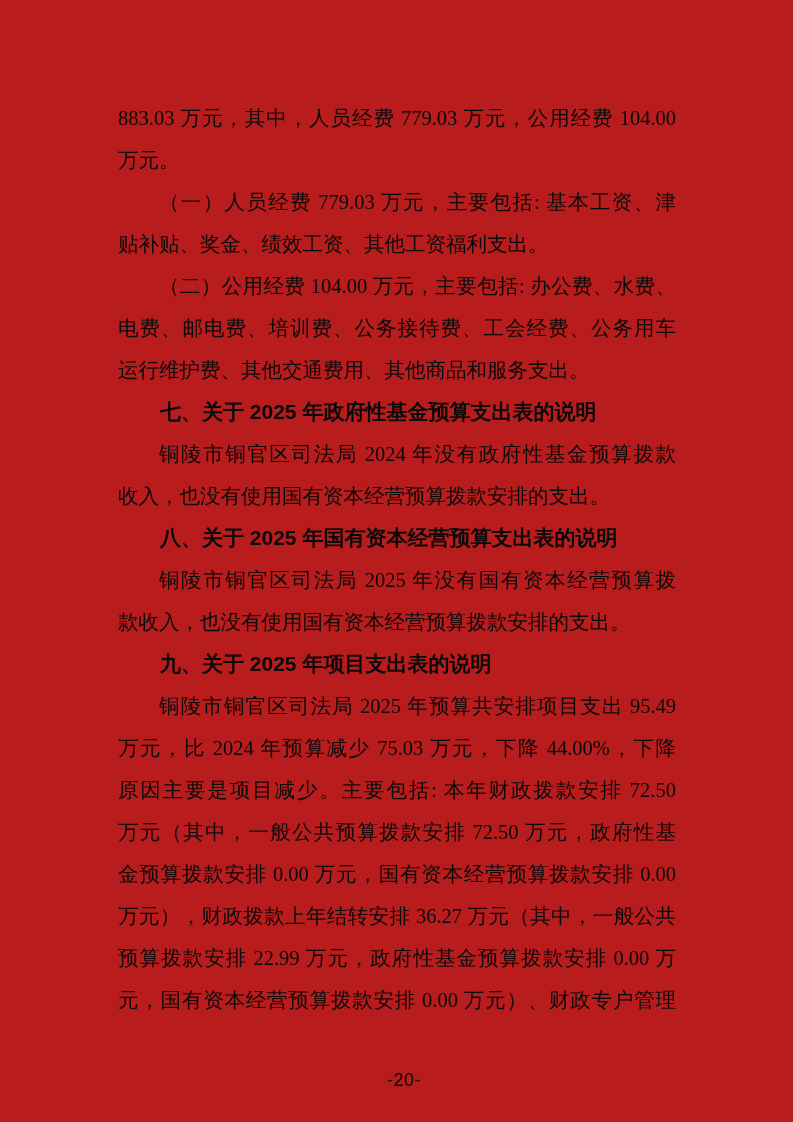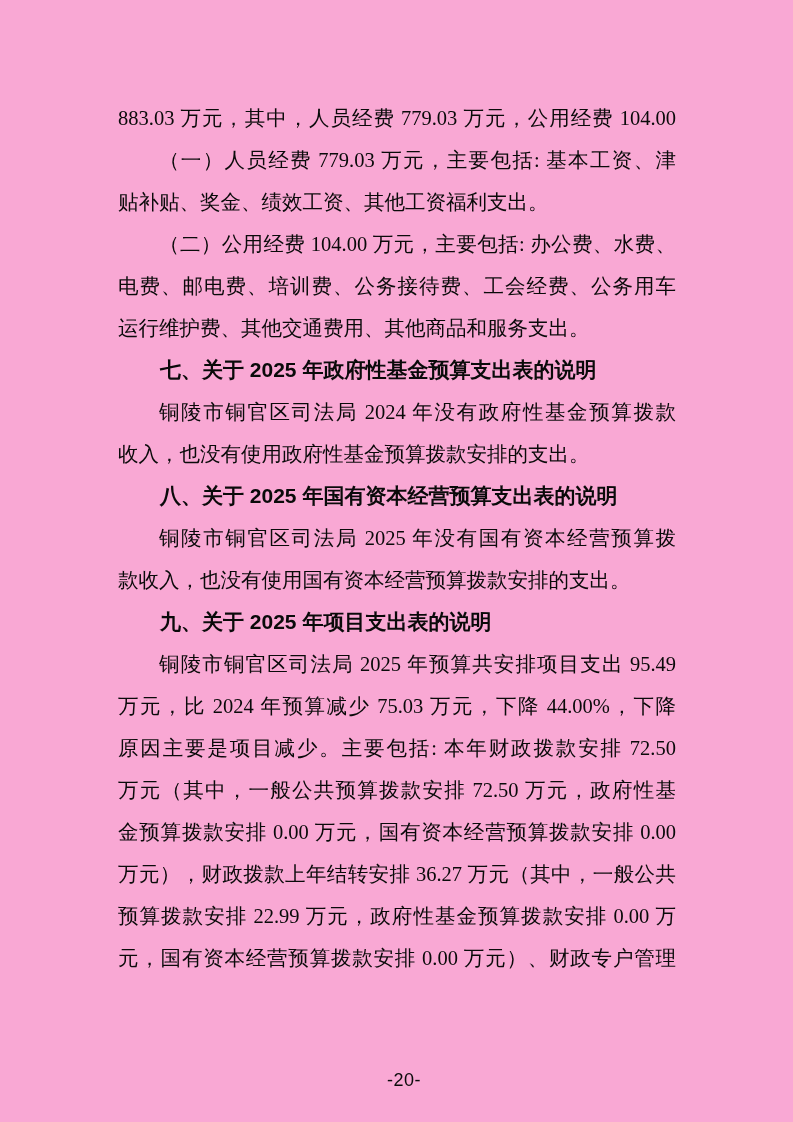--- a/index.html
+++ b/index.html
@@ -8,21 +8,21 @@
     height: 1122px;
     background: #ffffff;
     position: relative;
     overflow: hidden;
     font-family: "Liberation Serif", "DejaVu Serif", serif;
     color: #0a0a0a;
   }
   .page {
     position: absolute;
     inset: 0;
-    background: #f9a8d4;
+    background: #b91c1c;
   }
   .text-block {
     position: absolute;
     left: 118px;
     top: 97px;
     width: 558px;
   }
   .line {
     font-size: 20.5px;
     line-height: 42px;
@@ -61,28 +61,29 @@
     color: #0a0a0a;
     letter-spacing: 0.5px;
   }
 </style>
 </head>
 <body>
 
 <div class="page">
   <div class="text-block" id="text-block">
       <div class="line body stretch">883.03 万元，其中，人员经费 779.03 万元，公用经费 104.00</div>
+      <div class="line body">万元。</div>
       <div class="line body ind stretch">（一）人员经费 779.03 万元，主要包括: 基本工资、津</div>
       <div class="line body">贴补贴、奖金、绩效工资、其他工资福利支出。</div>
       <div class="line body ind stretch">（二）公用经费 104.00 万元，主要包括: 办公费、水费、</div>
       <div class="line body stretch">电费、邮电费、培训费、公务接待费、工会经费、公务用车</div>
       <div class="line body">运行维护费、其他交通费用、其他商品和服务支出。</div>
       <div class="line heading ind">七、关于 2025 年政府性基金预算支出表的说明</div>
       <div class="line body ind stretch">铜陵市铜官区司法局 2024 年没有政府性基金预算拨款</div>
-      <div class="line body">收入，也没有使用政府性基金预算拨款安排的支出。</div>
+      <div class="line body">收入，也没有使用国有资本经营预算拨款安排的支出。</div>
       <div class="line heading ind">八、关于 2025 年国有资本经营预算支出表的说明</div>
       <div class="line body ind stretch">铜陵市铜官区司法局 2025 年没有国有资本经营预算拨</div>
       <div class="line body">款收入，也没有使用国有资本经营预算拨款安排的支出。</div>
       <div class="line heading ind">九、关于 2025 年项目支出表的说明</div>
       <div class="line body ind stretch">铜陵市铜官区司法局 2025 年预算共安排项目支出 95.49</div>
       <div class="line body stretch">万元，比 2024 年预算减少 75.03 万元，下降 44.00%，下降</div>
       <div class="line body stretch">原因主要是项目减少。主要包括: 本年财政拨款安排 72.50</div>
       <div class="line body stretch">万元（其中，一般公共预算拨款安排 72.50 万元，政府性基</div>
       <div class="line body stretch">金预算拨款安排 0.00 万元，国有资本经营预算拨款安排 0.00</div>
       <div class="line body stretch">万元），财政拨款上年结转安排 36.27 万元（其中，一般公共</div>

